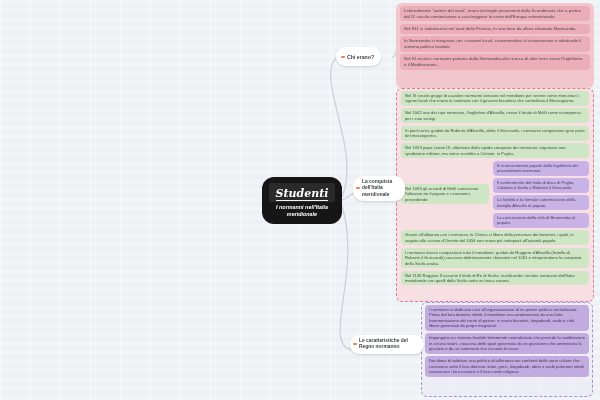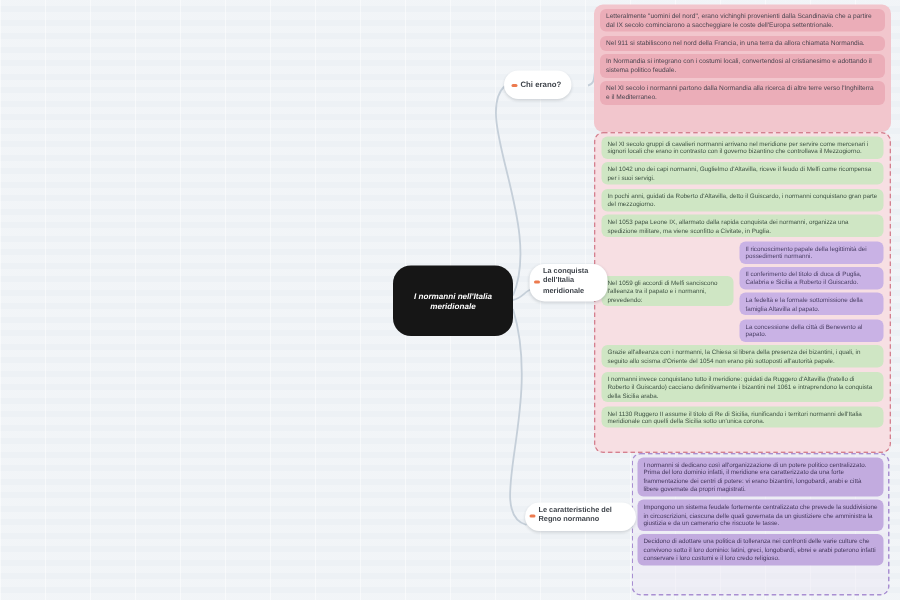--- a/index.html
+++ b/index.html
@@ -71,20 +71,23 @@
     <path class="wire" d="M342,206 C362,272 322,342 351,350"></path>
     <path class="wire" d="M392,57 C398,56 395,48 398,44"></path>
     <path class="wire" d="M416,351 C420,351 419,351 422,351"></path>
     <path class="wire" d="M489,199 C493,199 489,174 493,174"></path>
     <path class="wire" d="M489,199 C493,199 490,191 493,191"></path>
     <path class="wire" d="M489,199 C493,199 490,209 493,209"></path>
     <path class="wire" d="M489,199 C493,199 489,226 493,226"></path>
   </svg>
 
   <div class="center-node">
+    <span class="logo-wrap">
+      <span class="logo">Studenti</span>
+    </span>
     <div class="center-title">I normanni nell'Italia meridionale</div>
   </div>
 
   <div class="pill pill-who">
     <span class="bullet"></span>
     <span>Chi erano?</span>
   </div>
 
   <div class="pill pill-conquest">
     <span class="bullet"></span>

